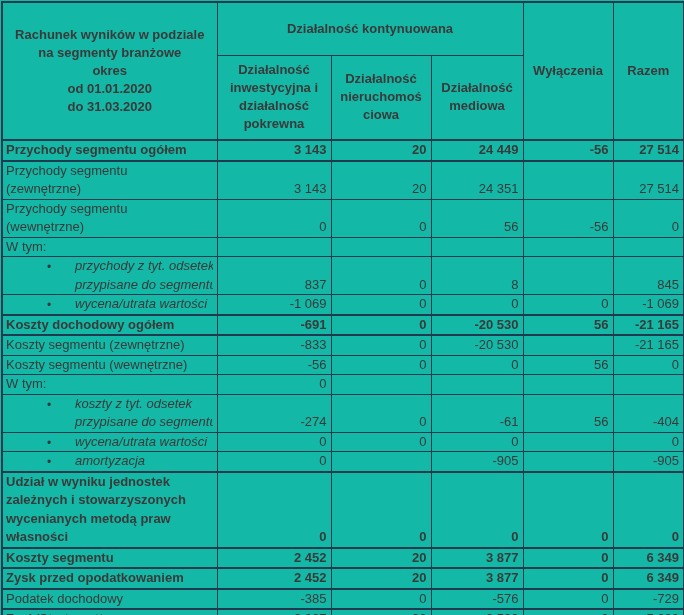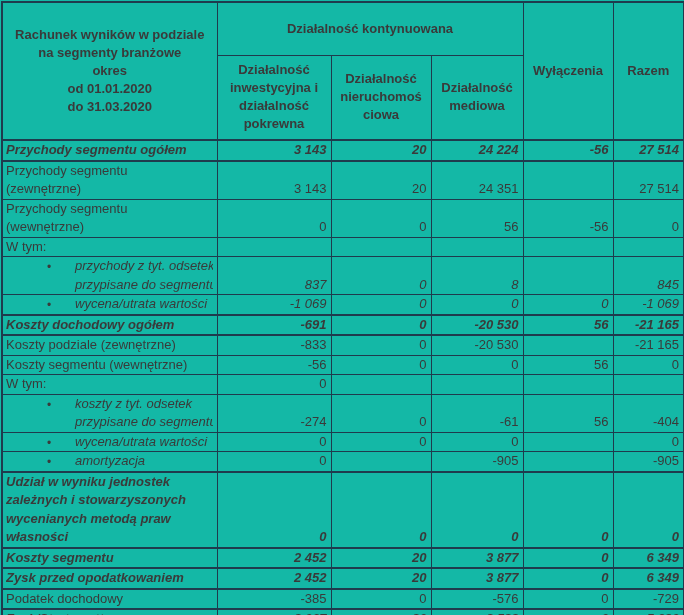--- a/index.html
+++ b/index.html
@@ -45,23 +45,23 @@
     padding-left: 3px;
     position: relative;
   }
   td.label .ltext { display: block; white-space: pre; overflow: hidden; }
   td.val {
     text-align: right;
     vertical-align: bottom;
     white-space: pre;
   }
   tr.bold { font-weight: bold; }
-  tr.bold td { border-top: 2px solid #1f3b4d; border-bottom: 2px solid #1f3b4d; font-style: italic; }
+  tr.bold td { border-top: 2px solid #1f3b4d; border-bottom: 2px solid #1f3b4d; }
   tr.sub .ltext { font-style: italic; padding-left: 69px; }
-  tr.ival td.val { font-style: italic; }
+  tr.ival td.val { }
   .bullet {
     position: absolute;
     left: 44px; top: 1px;
     font-style: normal;
     font-size: 12px;
   }
 </style>
 </head>
 <body>
 
@@ -98,21 +98,21 @@
 mediowa</th>
       </tr>
     </thead>
     <tbody>
         <tr class="bold ">
           <td class="label">
             <span class="ltext">Przychody segmentu ogółem</span>
           </td>
           <td class="val">3 143</td>
           <td class="val">20</td>
-          <td class="val">24 224</td>
+          <td class="val">24 449</td>
           <td class="val">-56</td>
           <td class="val">27 514</td>
         </tr>
         <tr class="">
           <td class="label">
             <span class="ltext">Przychody segmentu
 (zewnętrzne)</span>
           </td>
           <td class="val">3 143</td>
           <td class="val">20</td>
@@ -169,21 +169,21 @@
             <span class="ltext">Koszty dochodowy ogółem</span>
           </td>
           <td class="val">-691</td>
           <td class="val">0</td>
           <td class="val">-20 530</td>
           <td class="val">56</td>
           <td class="val">-21 165</td>
         </tr>
         <tr class="">
           <td class="label">
-            <span class="ltext">Koszty podziale (zewnętrzne)</span>
+            <span class="ltext">Koszty segmentu (zewnętrzne)</span>
           </td>
           <td class="val">-833</td>
           <td class="val">0</td>
           <td class="val">-20 530</td>
           <td class="val"></td>
           <td class="val">-21 165</td>
         </tr>
         <tr class="">
           <td class="label">
             <span class="ltext">Koszty segmentu (wewnętrzne)</span>

